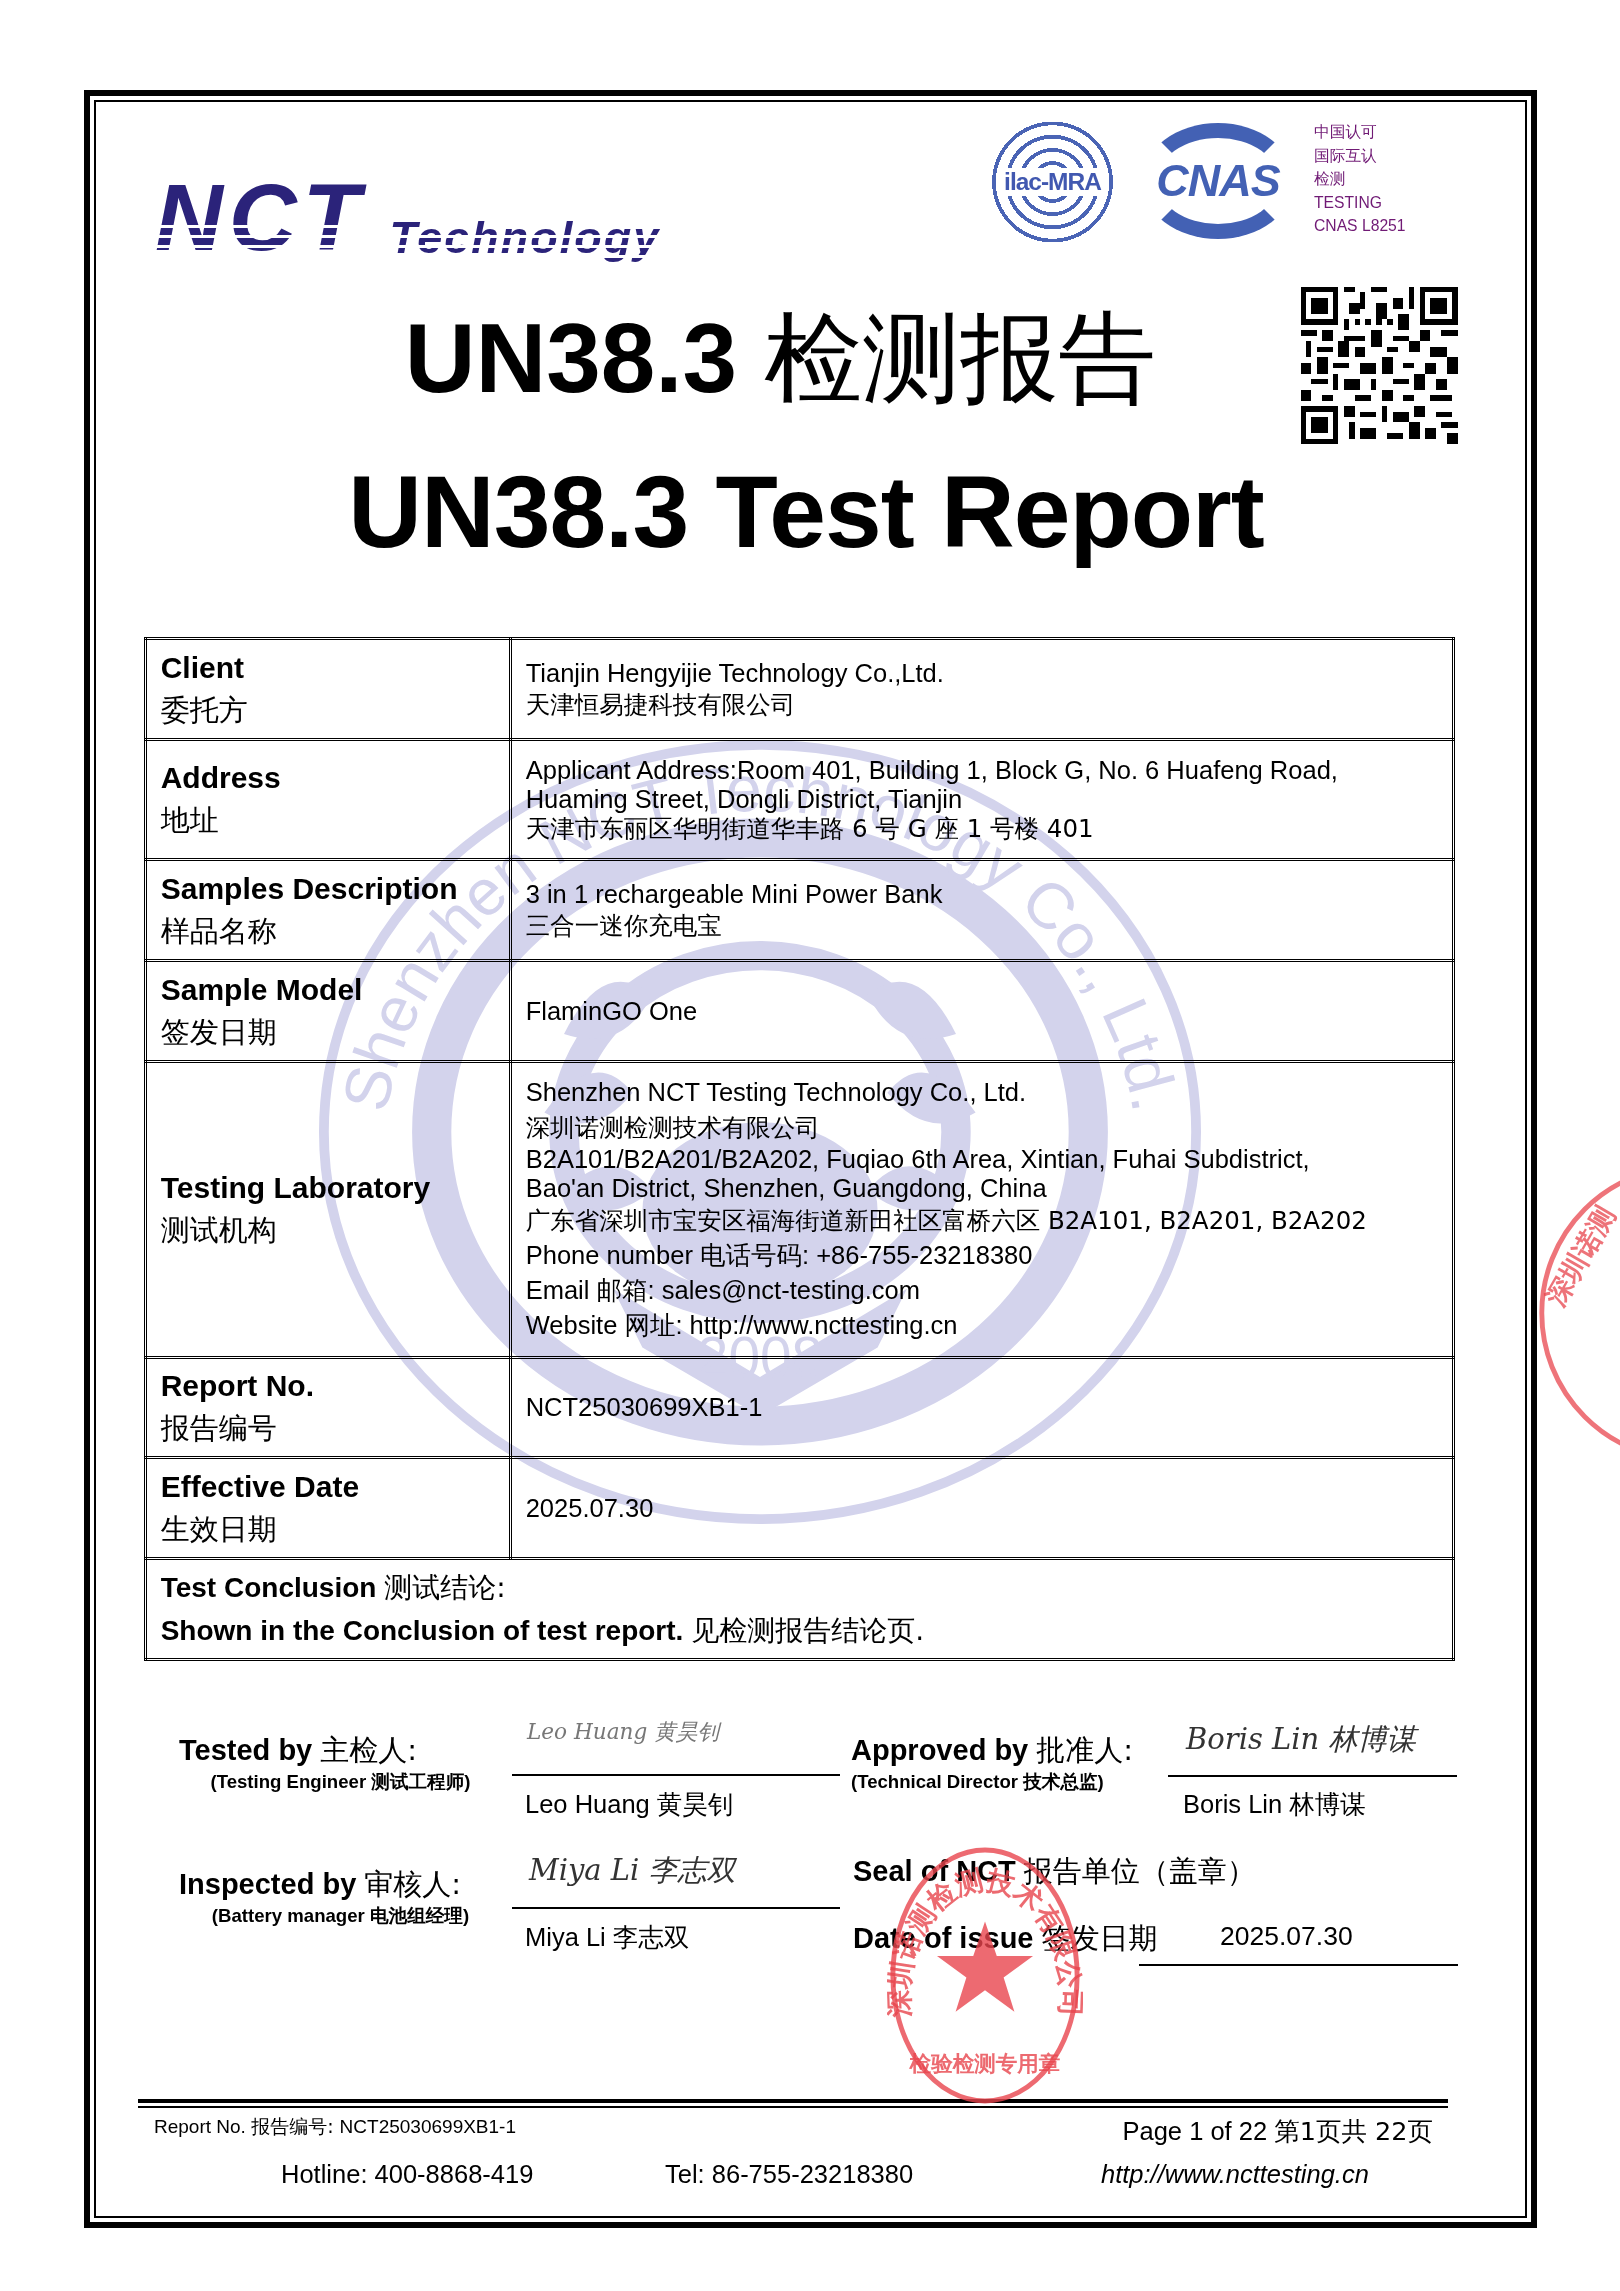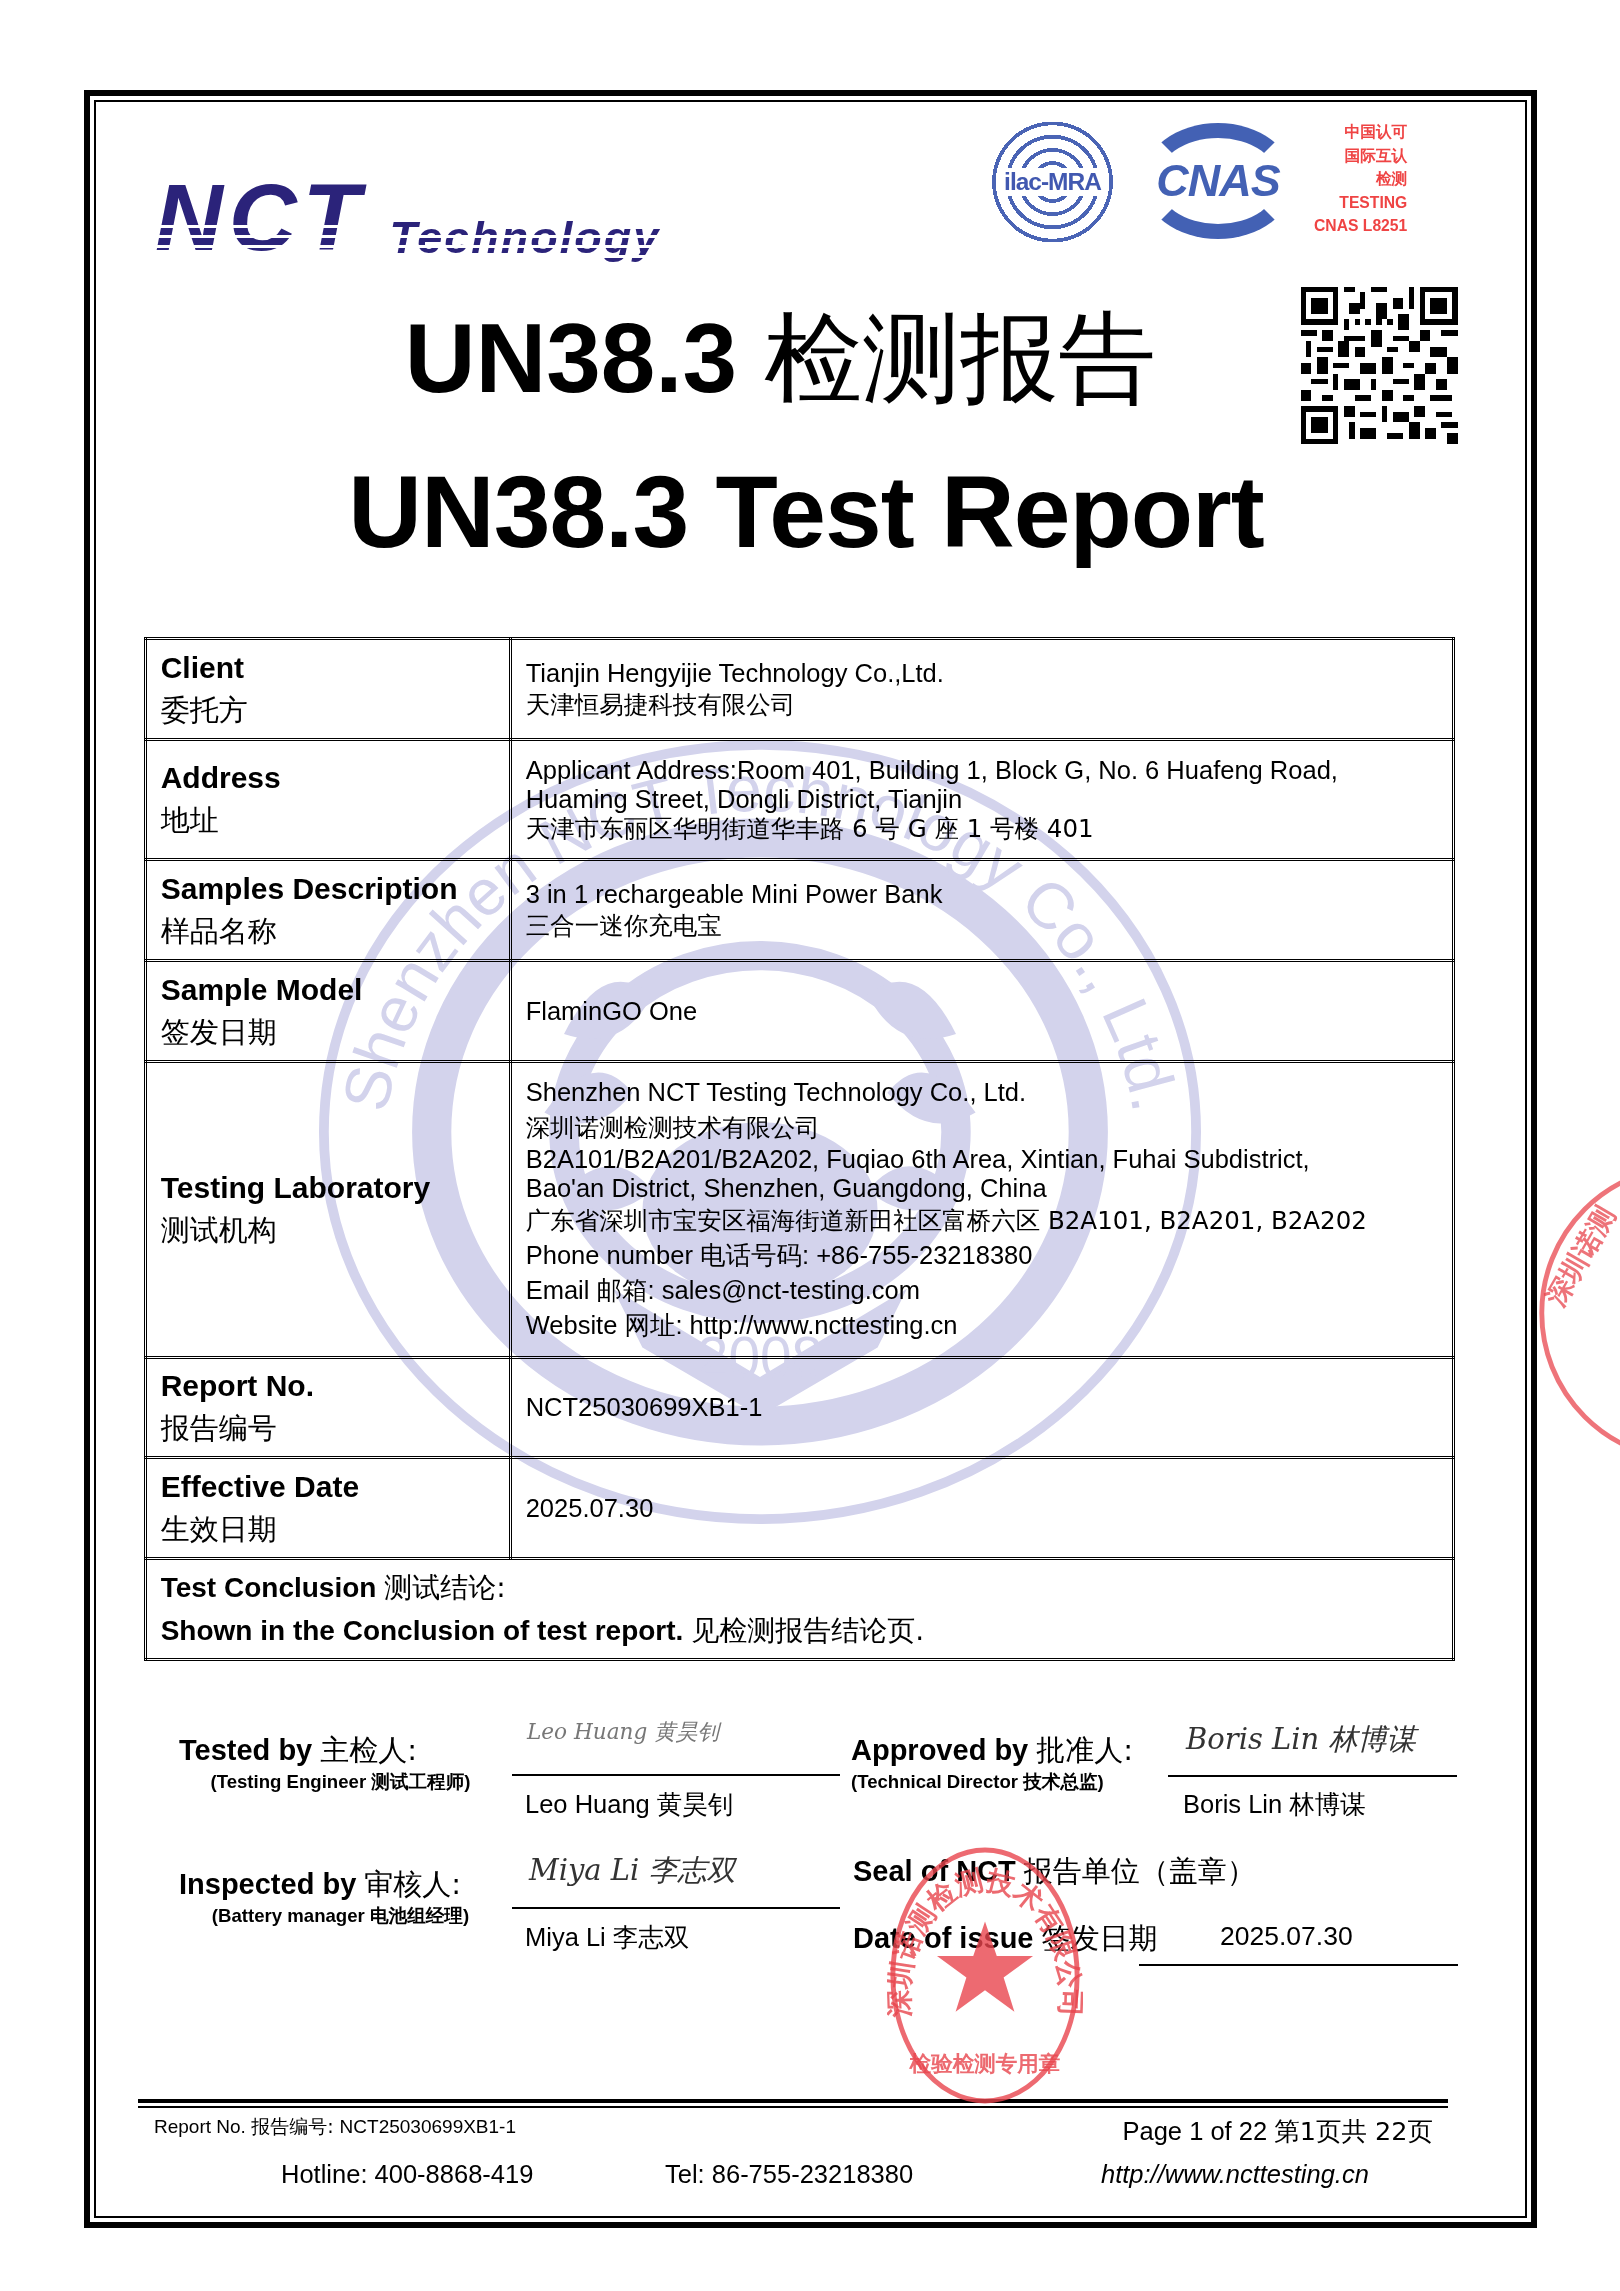--- a/index.html
+++ b/index.html
@@ -23,21 +23,21 @@
   .logo-tech .logo-stripes { top: 23.5px; height: 25.5px; }
 
   
   .badge-ilac { position: absolute; left: 985px; top: 116px; width: 135px; height: 132px; border-radius: 50%; z-index: 3;
     background: radial-gradient(circle, #fff 0 18%, #4a64b5 18% 22%, #fff 22% 32%, #4a64b5 32% 36%, #fff 36% 46%, #4a64b5 46% 50%, #fff 50% 60%, #4a64b5 60% 64%, #fff 64% 72%, #4a64b5 72% 100%);
     display: flex; align-items: center; justify-content: center; }
   .badge-ilac span { background: #fff; color: #4158b0; font-weight: bold; font-size: 24.5px; padding: 0 2px; letter-spacing: -1px; font-family: "Liberation Sans", sans-serif; }
   .badge-cnas { position: absolute; left: 1142px; top: 123px; width: 152px; height: 116px; z-index: 3; }
   .badge-cnas-ring { position: absolute; inset: 0; border-radius: 50%; border: 15.7px solid #4361b4; border-left-color: transparent; border-right-color: transparent; }
   .badge-cnas-text { position: absolute; left: 0; right: 0; top: 33px; text-align: center; color: #4361b4; font-weight: bold; font-style: italic; font-size: 45px; letter-spacing: -1px; background: #fff; line-height: 49px; }
-  .badge-cnas-side { position: absolute; left: 1314px; top: 120px; z-index: 3; color: #ef4444; font-weight: bold; font-size: 15.7px; line-height: 23.5px; text-align: right; }
+  .badge-cnas-side { position: absolute; left: 1314px; top: 120px; z-index: 3; color: #701a75; font-weight: normal; font-size: 15.7px; line-height: 23.5px; }
 
   
   .qr { position: absolute; left: 1299px; top: 287px; width: 160px; height: 157px; z-index: 3; }
 
   
   .title-cn { position: absolute; left: 0; width: 1620px; top: 304px; text-align: center; font-size: 98px; line-height: 108px; font-weight: bold; z-index: 3; padding-right: 59px; }
   .title-cn .cn { font-weight: normal; font-family: "DejaVu Sans", sans-serif; }
   .title-en { position: absolute; left: 0; width: 1620px; top: 453px; text-align: center; font-size: 102px; line-height: 118px; font-weight: bold; z-index: 3; padding-right: 8px; letter-spacing: -1px; }
 
   

